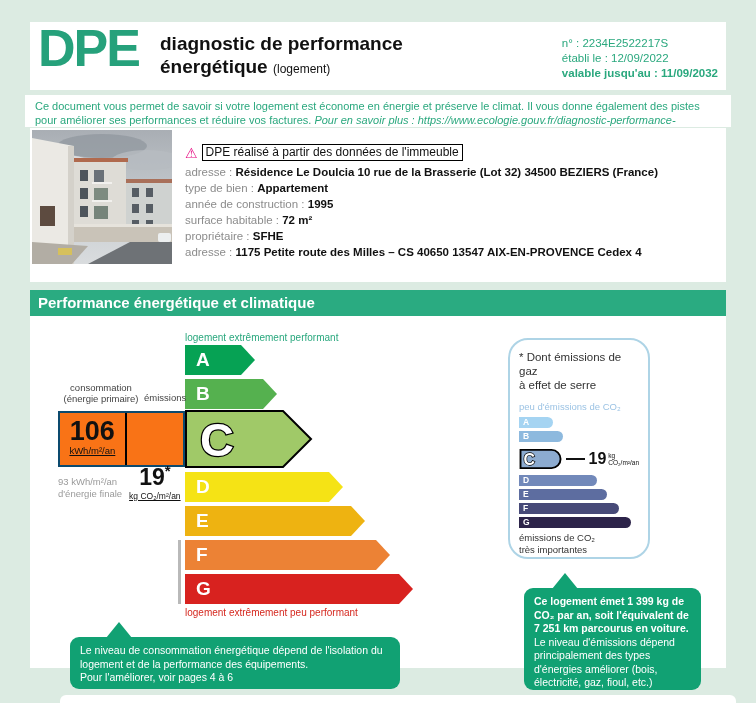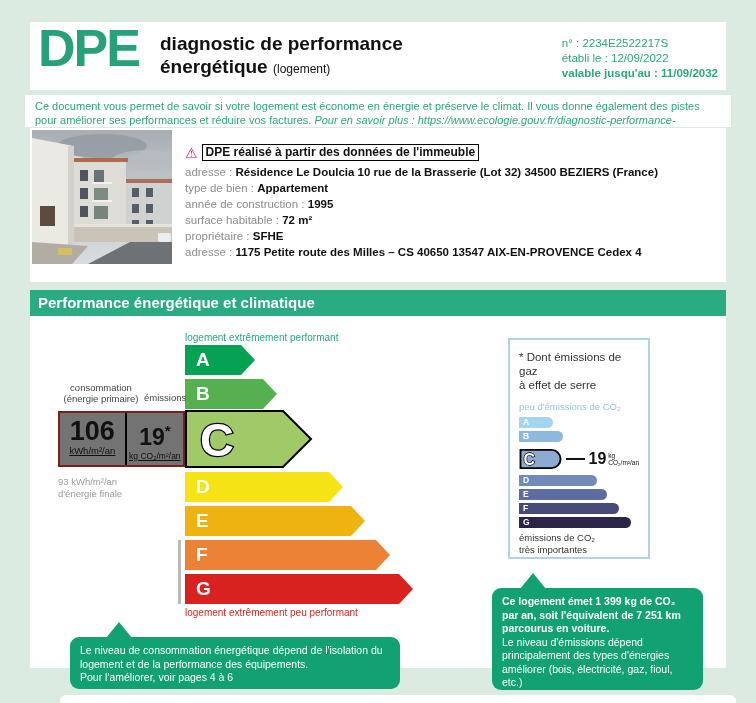--- a/index.html
+++ b/index.html
@@ -18,66 +18,66 @@
 
   
   .intro { padding:4px 10px 0 10px; font-size:11px; line-height:14px; color:#2aa87e; }
   .intro .it { font-style:italic; }
 
   
   .photo { position:absolute; left:2px; top:2px; width:140px; height:134px; }
   .prop-info { position:absolute; left:155px; top:16px; font-size:11.5px; line-height:16px; color:#8c8c8c; }
   .warn-row { margin-bottom:3px; display:flex; align-items:center; gap:4px; }
   .warn-icon { color:#e5007d; font-size:14px; line-height:14px; }
-  .warn-box { border:1px solid #000; padding:0 3px; font-weight:bold; font-size:12px; color:#111; line-height:15px; }
+  .warn-box { border:1px solid #000; padding:0 3px; font-weight:normal; font-size:12px; color:#111; line-height:15px; }
   .prop-line .lbl { color:#8c8c8c; }
   .prop-line .val { color:#111; font-weight:bold; }
 
   
   .perf-banner { position:absolute; left:0; top:0; width:696px; height:26px; background:#2aab81;
                  color:#fff; font-size:15px; font-weight:bold; line-height:26px; padding-left:8px; }
   .scale-top-label { position:absolute; left:155px; top:42px; font-size:10px; color:#2aa87e; }
   .scale-bottom-label { position:absolute; left:155px; top:317px; font-size:10px; color:#d5281f; }
   .arrow { position:absolute; left:155px; height:30px; color:#fff; font-size:19px; font-weight:bold; line-height:30px;
            padding-left:11px; clip-path:polygon(0 0, calc(100% - 14px) 0, 100% 50%, calc(100% - 14px) 100%, 0 100%); }
   .gray-tick { position:absolute; left:148px; top:250px; width:3px; height:64px; background:#b9b9b9; }
   .cls-c-svg { position:absolute; left:155px; top:120px; }
 
   .cons-heads { position:absolute; left:28px; top:92px; width:128px; display:flex; align-items:flex-end; }
   .cons-heads .c1 { width:86px; text-align:center; font-size:9.5px; line-height:11px; color:#444; }
   .cons-heads .c2 { width:42px; text-align:right; font-size:9.5px; color:#444; padding-bottom:1px; }
-  .value-box { position:absolute; left:28px; top:121px; width:127px; height:56px; border:2px solid #7f1d1d; background:#737373; display:flex; }
+  .value-box { position:absolute; left:28px; top:121px; width:127px; height:56px; border:2px solid #0c4a6e; background:#f97316; display:flex; }
   .vb-cell { flex:1; text-align:center; padding-top:4px; }
   .vb-cell.first { border-right:2px solid #000; flex:1.15; }
   .vb-num { font-size:27px; font-weight:bold; color:#111; line-height:28px; }
   .vb-num .star { font-size:15px; vertical-align:super; }
   .vb-unit { font-size:9.5px; color:#111;text-decoration:underline; }
   .final-energy { position:absolute; left:28px; top:186px; font-size:9.5px; line-height:12px; color:#9a9a9a; }
 
   
   .co2-panel { position:absolute; left:478px; top:48px; width:142px; height:221px; background:#fff;
-               border:2px solid #aed4e6; border-radius:0; padding:10px 9px; }
+               border:2px solid #aed4e6; border-radius:20px; padding:10px 9px; }
   .co2-title { font-size:11.5px; line-height:14px; color:#333; }
   .co2-low { margin-top:9px; font-size:9.5px; color:#9cc3e4; }
   .co2-bars { margin-top:5px; }
   .co2-bar { height:11px; border-radius:0 6px 6px 0; color:#fff; font-size:8.5px; font-weight:bold; line-height:11px;
              padding-left:4px; margin-bottom:3px; }
   .co2-crow { display:flex; align-items:center; margin:1px 0 2px 0; }
   .co2-dash { width:24px; height:2px; background:#111; margin:0 4px 0 2px; }
   .co2-val { font-size:16px; font-weight:bold; color:#111; }
   .co2-unit { font-size:6.5px; color:#111; margin-left:2px; }
   .co2-high { margin-top:4px; font-size:9.5px; line-height:12px; color:#333; }
 
   
   .bubble { position:absolute; background:#11a173; border-radius:9px; color:#fff; font-size:10.5px; line-height:13.5px; padding:7px 10px; }
   .bubble:before { content:""; position:absolute; top:-15px; width:0; height:0;
                    border-left:13px solid transparent; border-right:13px solid transparent; border-bottom:16px solid #11a173; }
   .bubble.left-note { left:70px; top:637px; width:330px; height:52px; }
   .bubble.left-note:before { left:36px; }
-  .bubble.right-note { left:492px; top:588px; width:211px; height:102px; }
+  .bubble.right-note { left:524px; top:588px; width:177px; height:102px; }
   .bubble.right-note:before { left:28px; }
   .bubble .b { font-weight:bold; }
 
   .next-card { position:absolute; left:60px; top:695px; width:676px; height:8px; background:#fff; border-radius:6px 6px 0 0; }
 </style>
 </head>
 <body>
 
 <div class="page">
 
@@ -179,21 +179,21 @@
       </div>
       <div class="c2">émissions</div>
     </div>
 
     <div class="value-box">
       <div class="vb-cell first">
         <div class="vb-num">106</div>
         <div class="vb-unit">kWh/m²/an</div>
       </div>
       <div class="vb-cell">
-        <div class="vb-num" style="font-size:23px;"><span>19</span><span class="star">*</span></div>
+        <div class="vb-num" style="font-size:23px;margin-top:40px;"><span>19</span><span class="star">*</span></div>
         <div class="vb-unit" style="font-size:8.5px;">kg CO₂/m²/an</div>
       </div>
     </div>
 
     <div class="final-energy">
       <div>93 kWh/m²/an</div>
       <div>d'énergie finale</div>
     </div>
 
     <div class="co2-panel">

